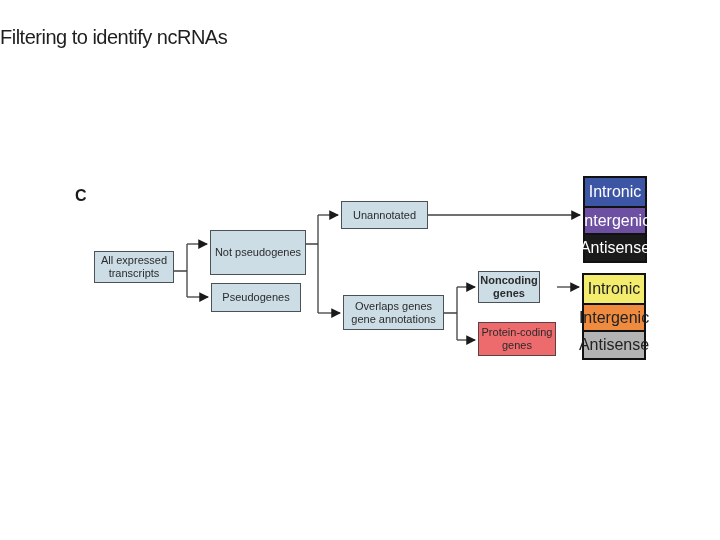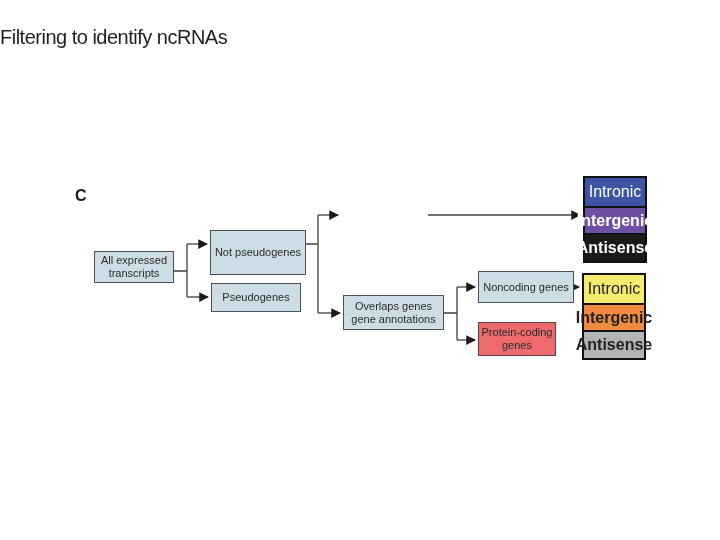--- a/index.html
+++ b/index.html
@@ -42,40 +42,40 @@
     line-height: 13px;
     color: #2b2b2b;
   }
   .node.red { background: #ed6a6d; border-color: #5c4044; }
 
   .node-all-expressed   { left: 94px;  top: 251px; width: 80px;  height: 32px; }
   .node-not-pseudogenes { left: 210px; top: 230px; width: 96px;  height: 45px; }
   .node-pseudogenes     { left: 211px; top: 283px; width: 90px;  height: 29px; }
   .node-unannotated     { left: 341px; top: 201px; width: 87px;  height: 28px; }
   .node-overlaps        { left: 343px; top: 295px; width: 101px; height: 35px; }
-  .node-noncoding       { left: 478px; top: 271px; width: 96px;  height: 32px; }
+  .node-noncoding       { left: 478px; top: 271px; width: 62px;  height: 32px; font-weight: bold; }
   .node-protein-coding  { left: 478px; top: 322px; width: 78px;  height: 34px; }
 
   .stack {
     position: absolute;
     width: 64px;
     border: 2px solid #111111;
     box-sizing: border-box;
   }
   .stack-top    { left: 583px; top: 176px; height: 87px; }
   .stack-bottom { left: 582px; top: 273px; height: 87px; }
   .seg {
     height: 27.7px;
     display: flex;
     align-items: center;
     justify-content: center;
     font-size: 16px;
     box-sizing: border-box;
   }
-  .seg + .seg { border-top: 2px solid #111111; font-weight: bold; }
+  .seg + .seg { border-top: 2px solid #111111; }
 </style>
 </head>
 <body>
 
 <div class="slide-title">Filtering to identify ncRNAs</div>
 <div class="panel-label">C</div>
 
 <div class="flow">
 
   <svg class="connectors" width="720" height="540">
@@ -101,20 +101,23 @@
 
   <div class="node node-all-expressed">
     <span>All expressed transcripts</span>
   </div>
   <div class="node node-not-pseudogenes">
     <span>Not pseudogenes</span>
   </div>
   <div class="node node-pseudogenes">
     <span>Pseudogenes</span>
   </div>
+  <div class="node node-unannotated">
+    <span>Unannotated</span>
+  </div>
   <div class="node node-overlaps">
     <span>Overlaps genes gene annotations</span>
   </div>
   <div class="node node-noncoding">
     <span>Noncoding genes</span>
   </div>
   <div class="node red node-protein-coding" style="background-color: rgb(237, 106, 109);">
     <span>Protein-coding genes</span>
   </div>
 

